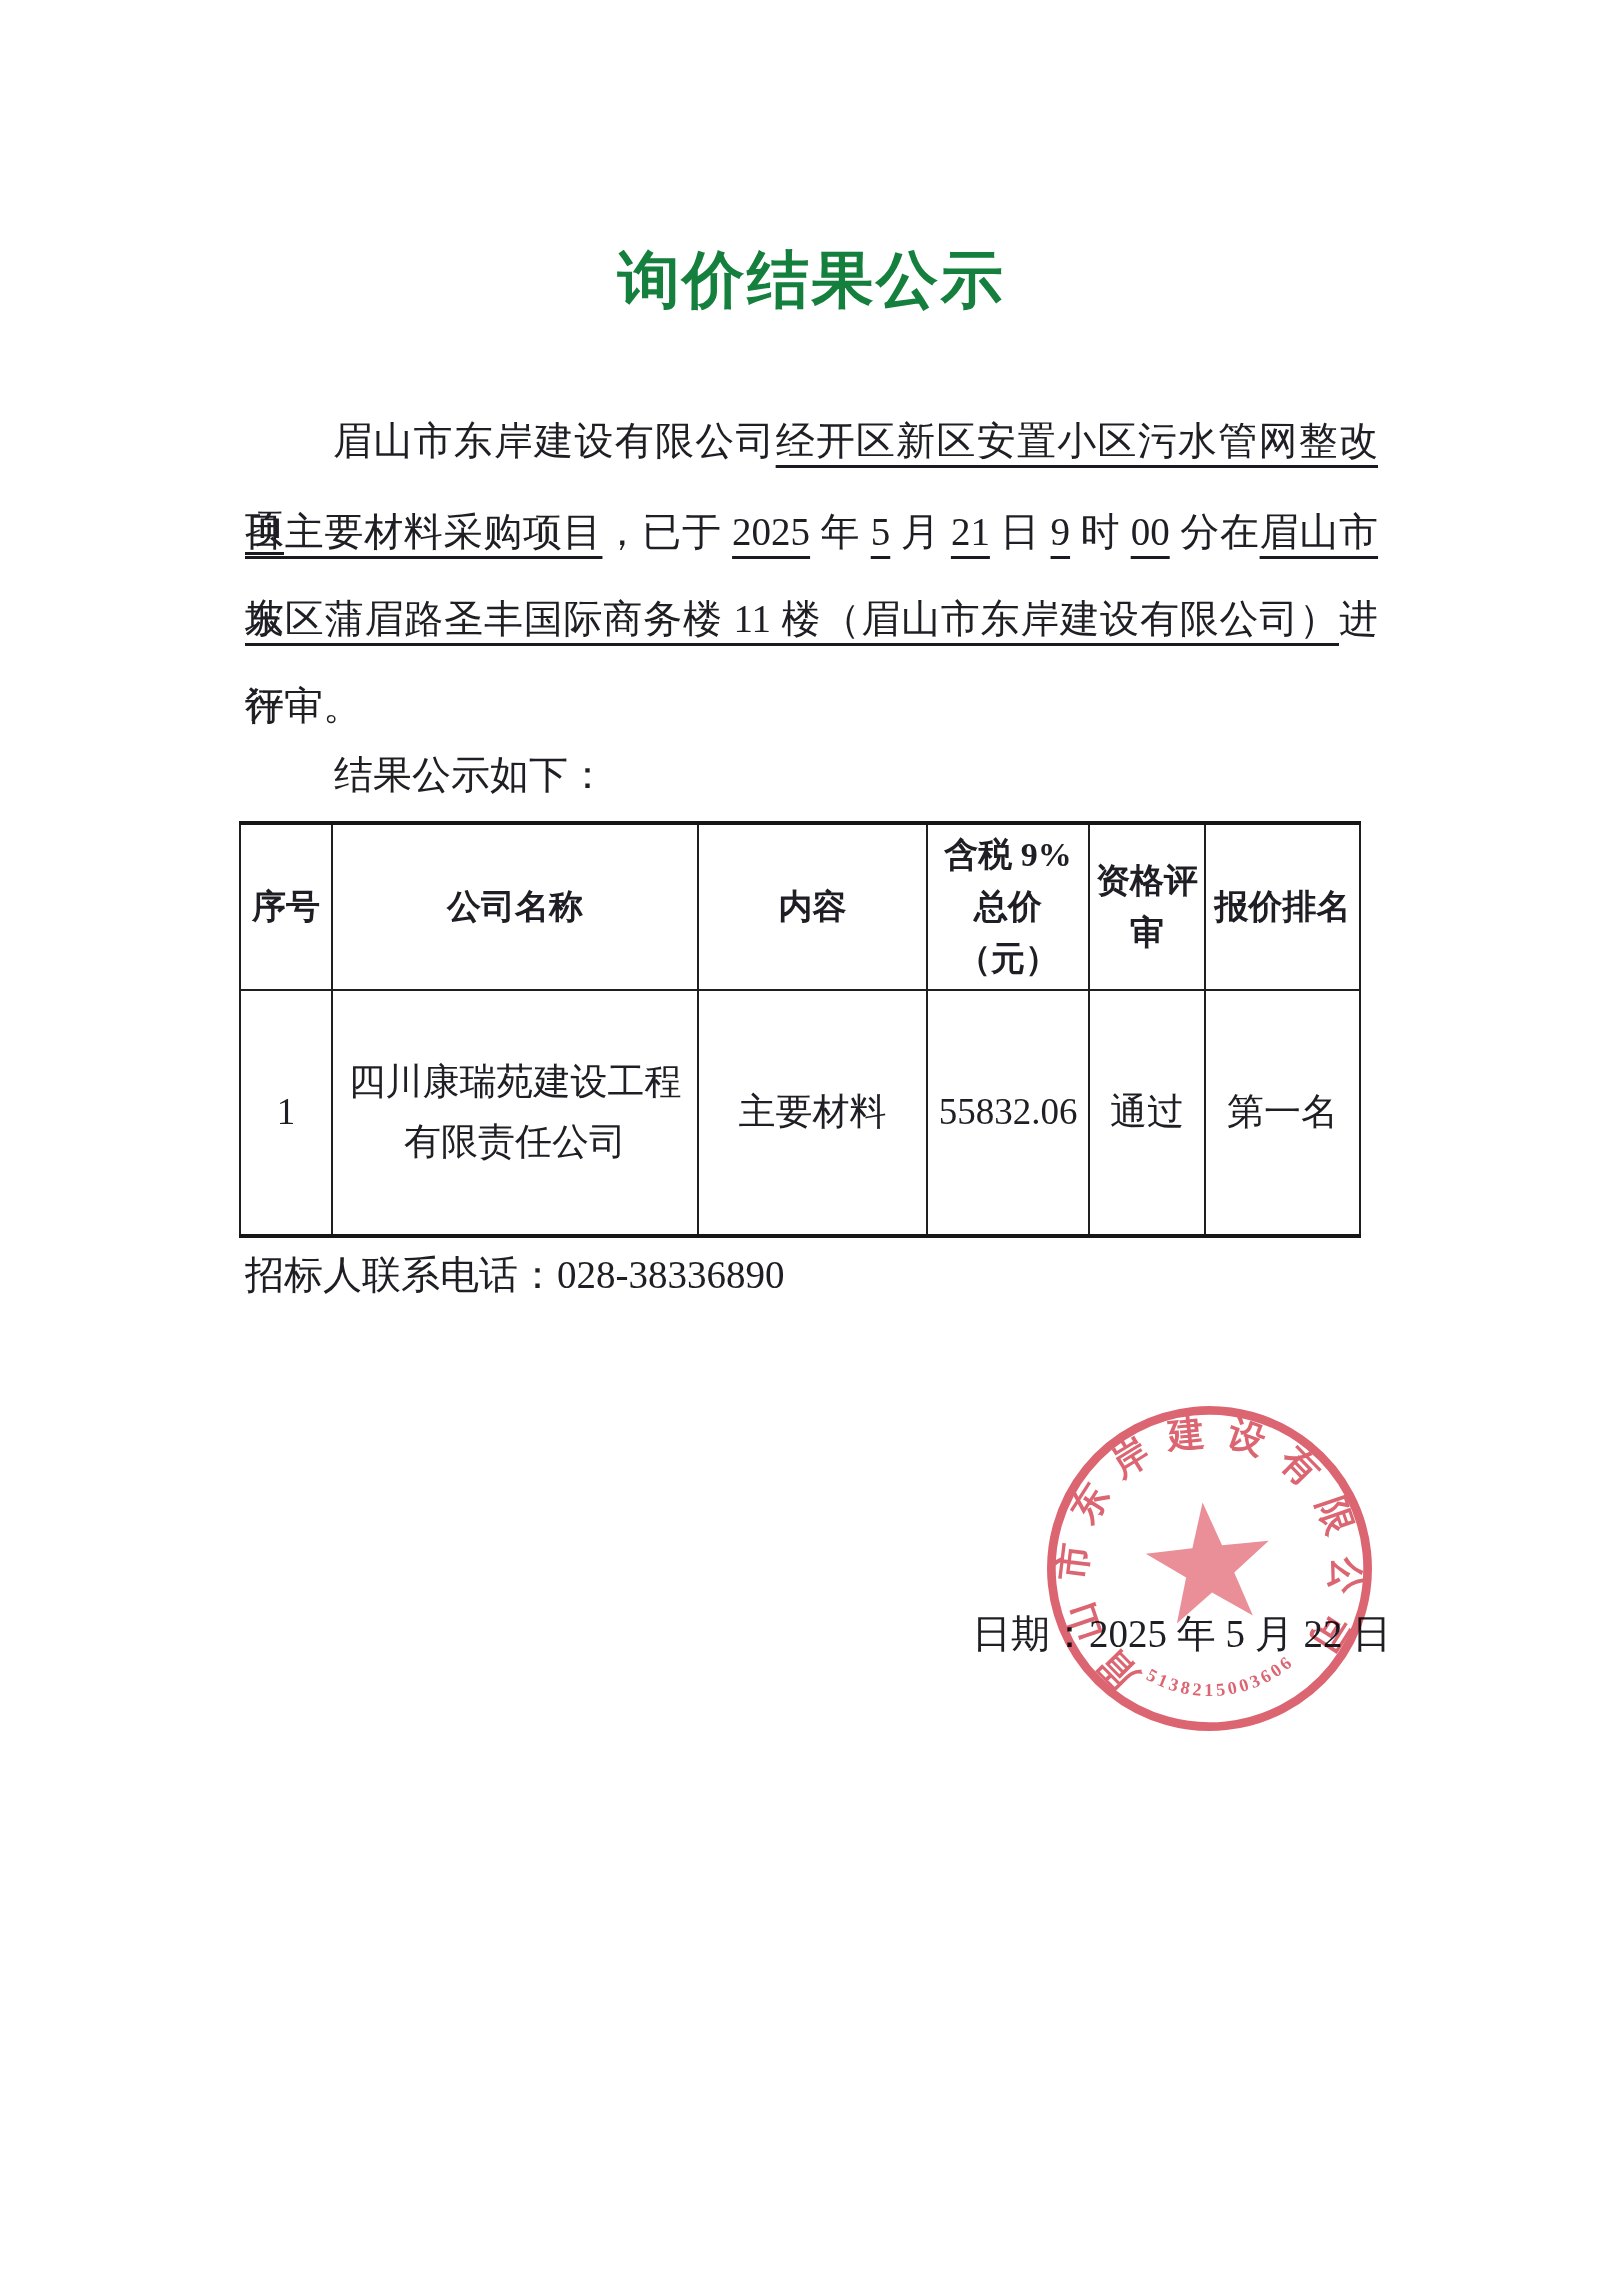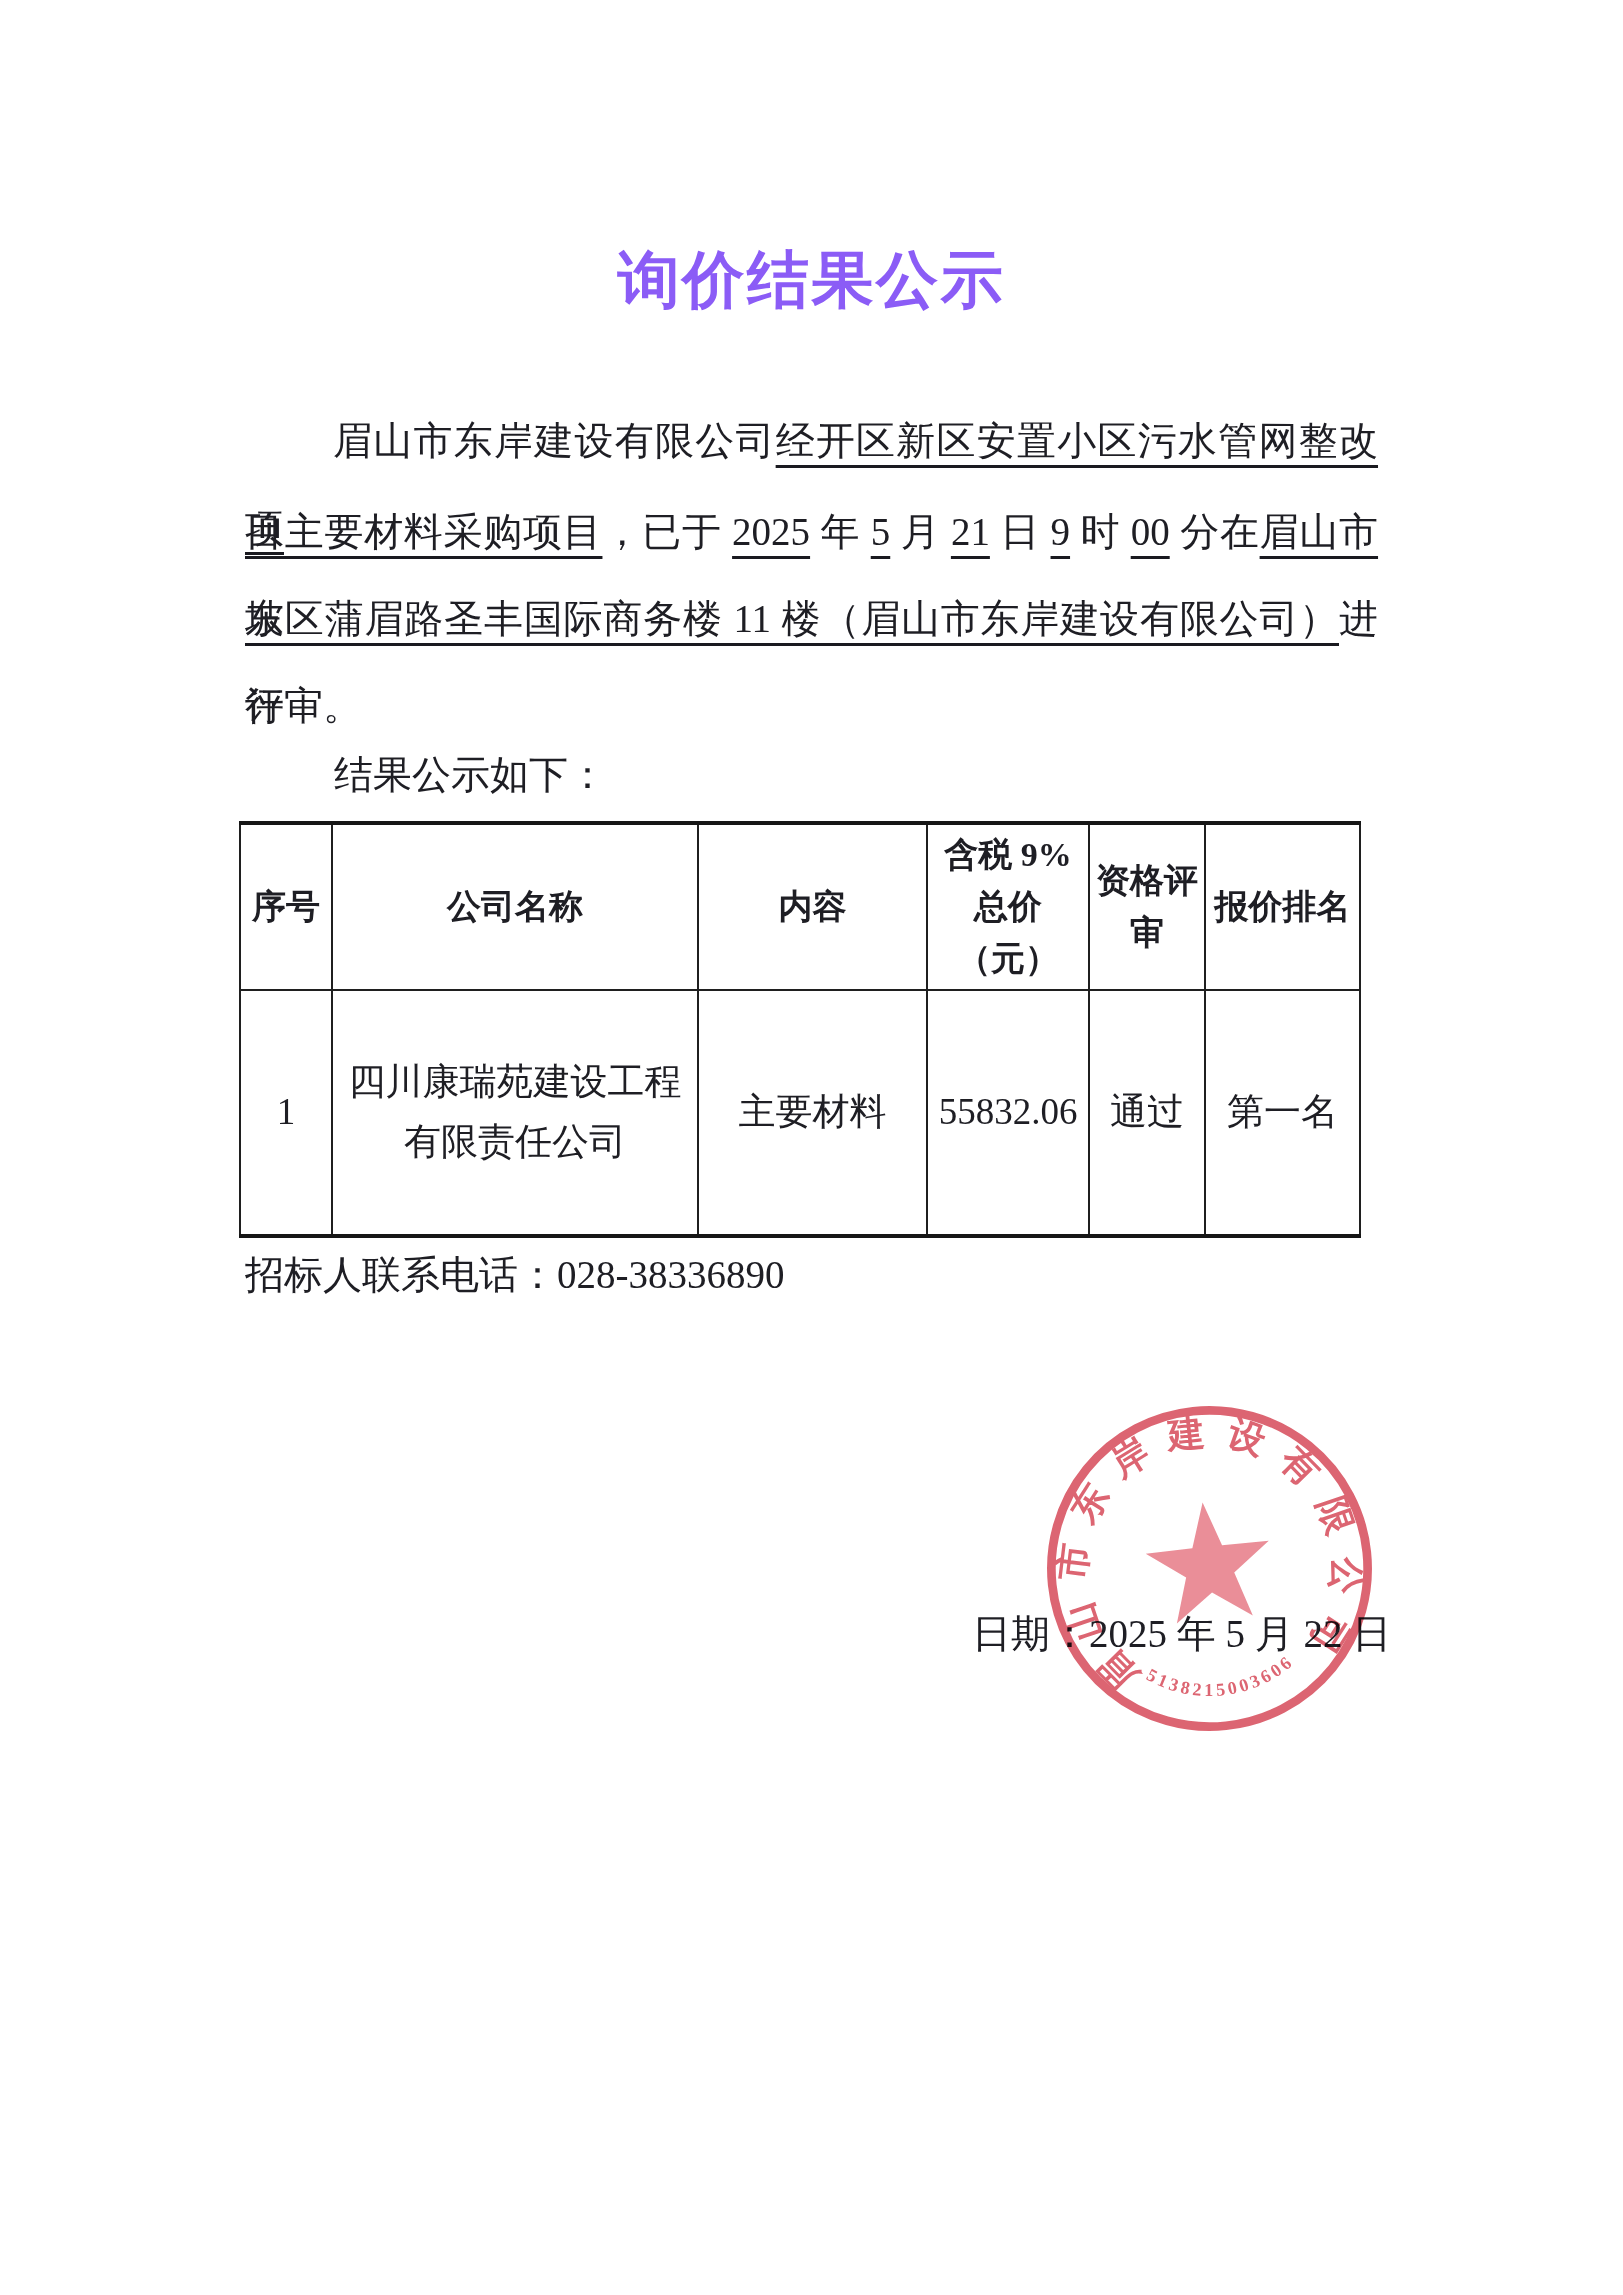--- a/index.html
+++ b/index.html
@@ -13,21 +13,21 @@
     overflow:hidden;
   }
   .title{
     position:absolute;
     top:196px; left:0; width:100%;
     text-align:center;
     font-family:"DejaVu Sans","Liberation Sans",sans-serif;
     font-weight:bold;
     font-size:62px;
     letter-spacing:2.6px;
-    color:#8b5cf6;
+    color:#15803d;
   }
   .para{
     position:absolute;
     left:245px; top:401px; width:1133px;
     font-size:39px;
     line-height:87px;
   }
   .para .line{height:87px;}
   .para .line.fill{text-align:justify;text-align-last:justify;}
   .para .line.plain{text-align:left;text-align-last:left;}

